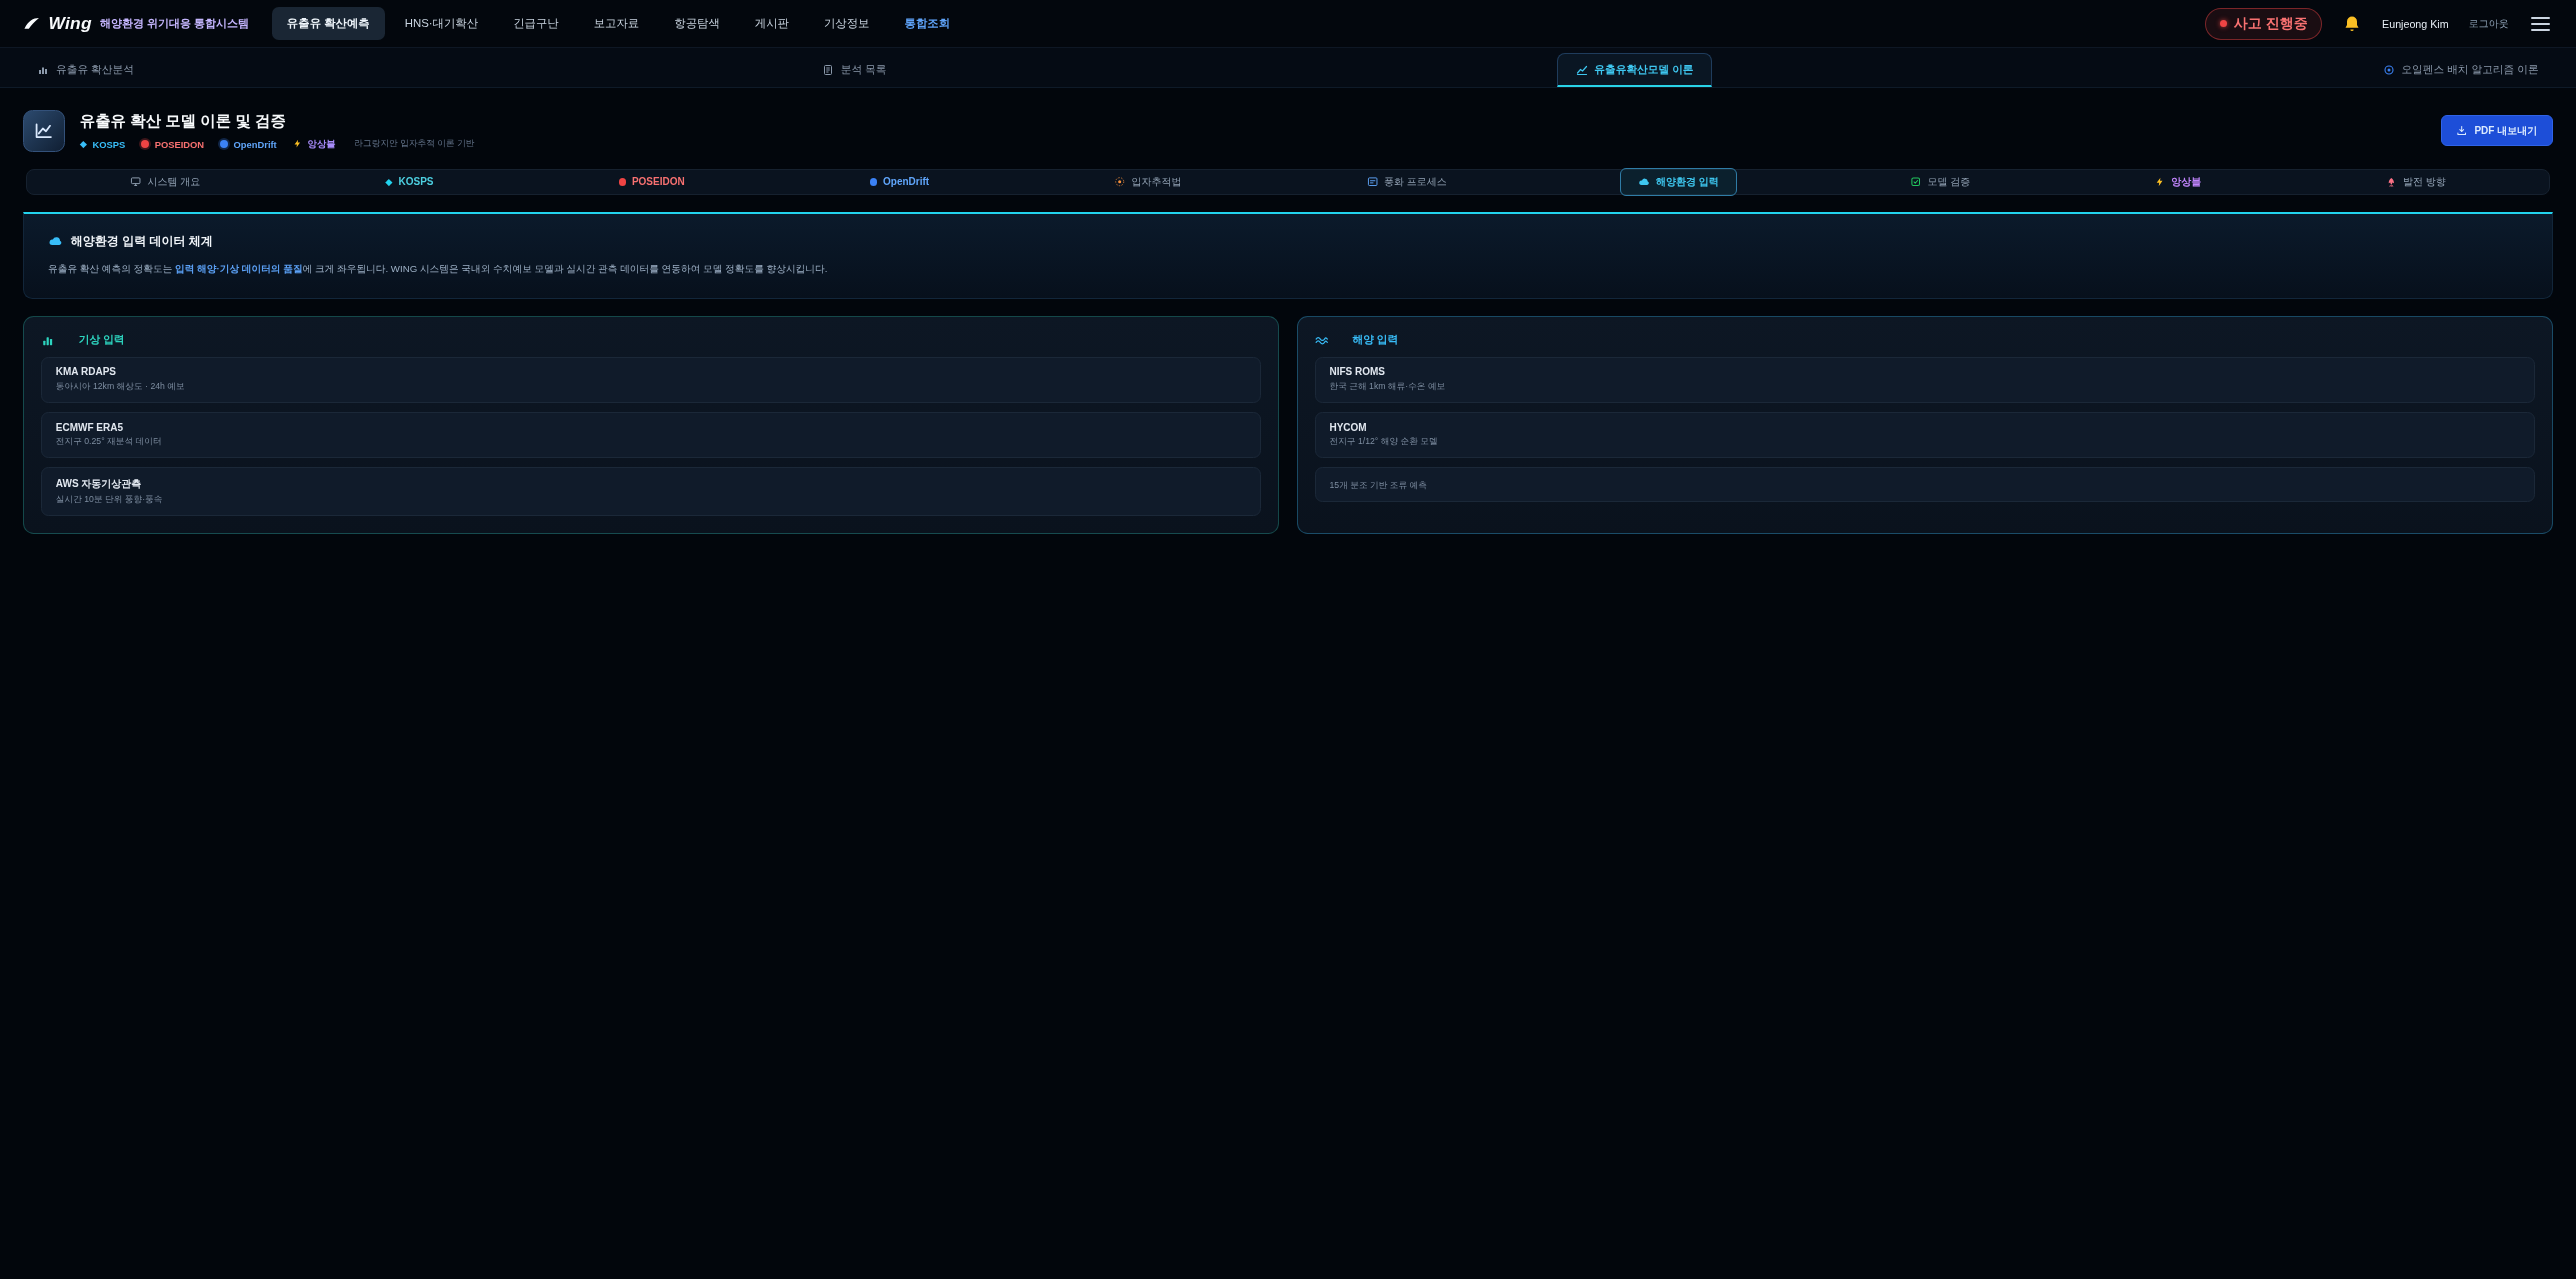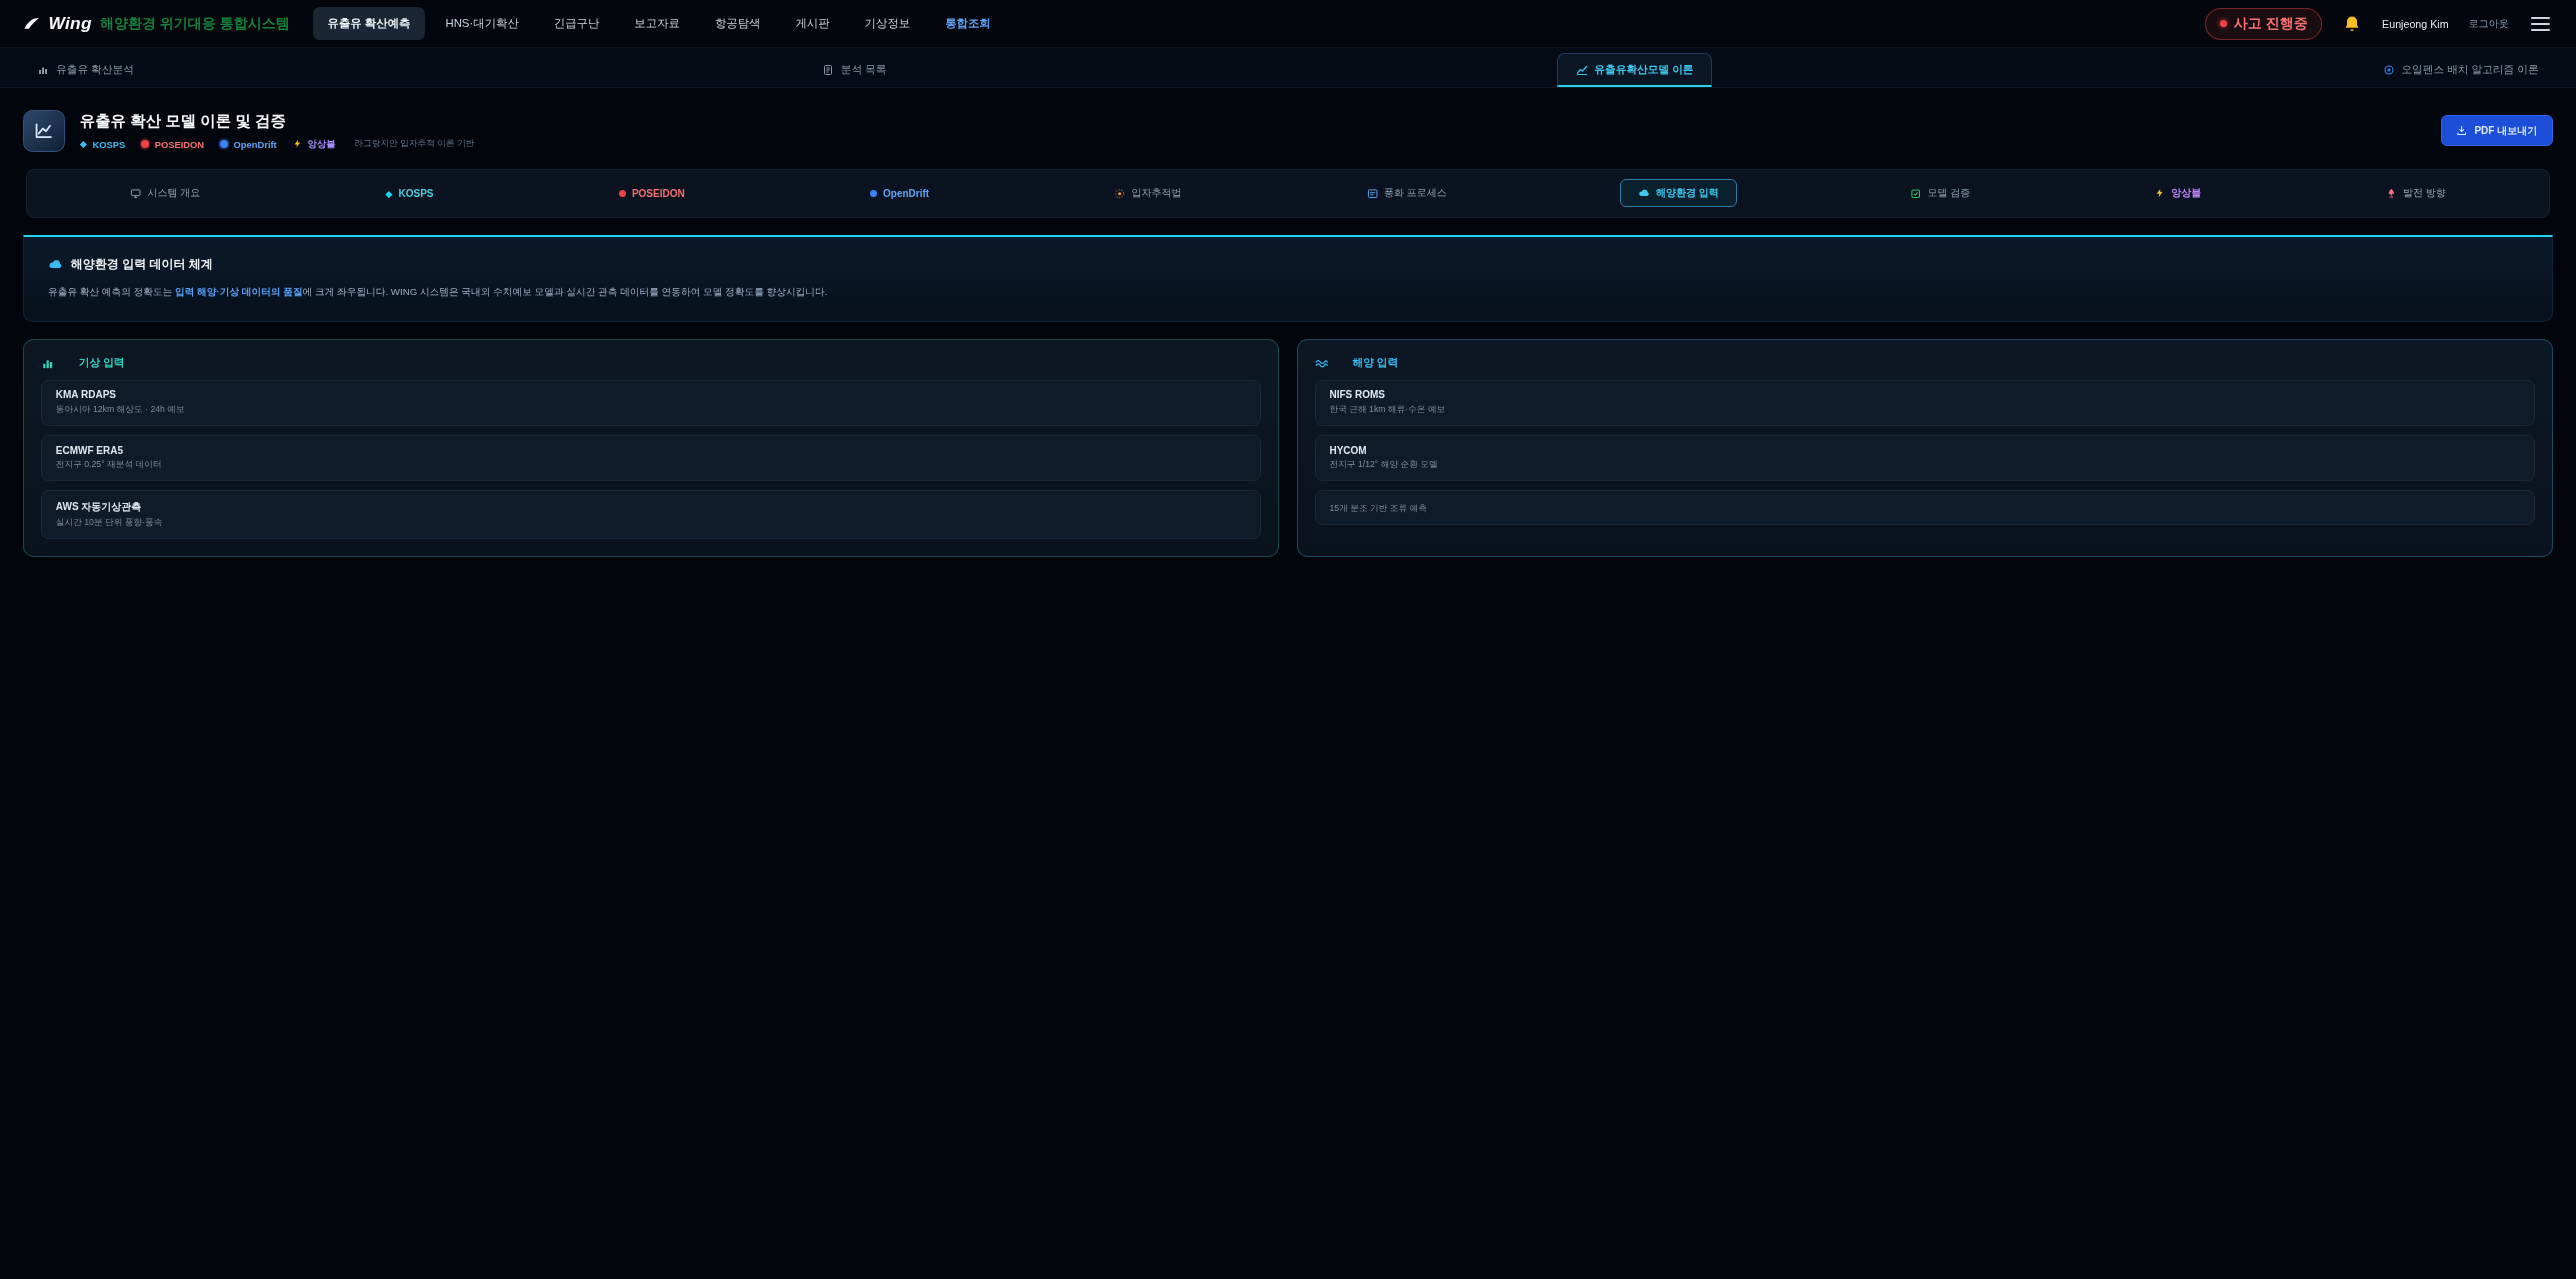--- a/index.html
+++ b/index.html
@@ -12,21 +12,21 @@
   svg { display: block; }
 
   
   .topbar {
     height: 48px; display: flex; align-items: center;
     background: #03070d; border-bottom: 1.3px solid #0e1724;
     padding: 0 23px; gap: 23px;
   }
   .brand { display: flex; align-items: center; gap: 8px; cursor: pointer; }
   .brand-wing { font-size: 17.4px; font-weight: 800; font-style: italic; color: #f8fafc; letter-spacing: 0.3px; }
-  .brand-title { font-size: 14px; font-weight: 700; color: #15803d; white-space: nowrap; }
+  .brand-title { font-size: 11px; font-weight: 700; color: #c4b5fd; white-space: nowrap; }
   .mainnav { display: flex; align-items: center; gap: 5.4px; }
   .nav-item {
     font-size: 11.4px; color: #c9d4e0; padding: 8.7px 14.8px; border-radius: 6.7px;
     cursor: pointer; white-space: nowrap; text-decoration: none;
   }
   .nav-item.active { background: #1a2634; color: #eef4fa; font-weight: 700; }
   .nav-item.accent { color: #5ea2f7; font-weight: 700; }
   .top-right { margin-left: auto; display: flex; align-items: center; gap: 20px; }
   .incident {
     display: flex; align-items: center; gap: 6.7px; font-size: 14px; font-weight: 700;
@@ -77,21 +77,21 @@
   .ph-subtitle { font-size: 8.7px; color: #64748b; font-weight: 400; margin-left: 2.7px; }
   .pdf-btn {
     margin-left: auto; display: flex; align-items: center; gap: 6.7px;
     background: #1d4ed8; color: #dbeafe; border: 0.7px solid #2f63e8;
     font-size: 10px; font-weight: 700; padding: 7.4px 14.8px; border-radius: 6px; cursor: pointer;
     white-space: nowrap;
   }
 
   
   .secnav {
-    margin: 4px 26px 0; height: 49px;
+    margin: 4px 26px 0; height: 26px;
     background: #0a131f; border: 0.7px solid #16212f; border-radius: 8px;
     display: flex; align-items: center; justify-content: space-around; padding: 0 10.7px;
   }
   .sec-item {
     display: flex; align-items: center; gap: 6px; font-size: 10px; color: #93a3b5;
     padding: 6px 12px; border-radius: 6px; cursor: pointer; white-space: nowrap;
   }
   .sec-item.c-teal  { color: #4dd0e1; font-weight: 700; }
   .sec-item.c-red   { color: #f87171; font-weight: 700; }
   .sec-item.c-blue  { color: #60a5fa; font-weight: 700; }

